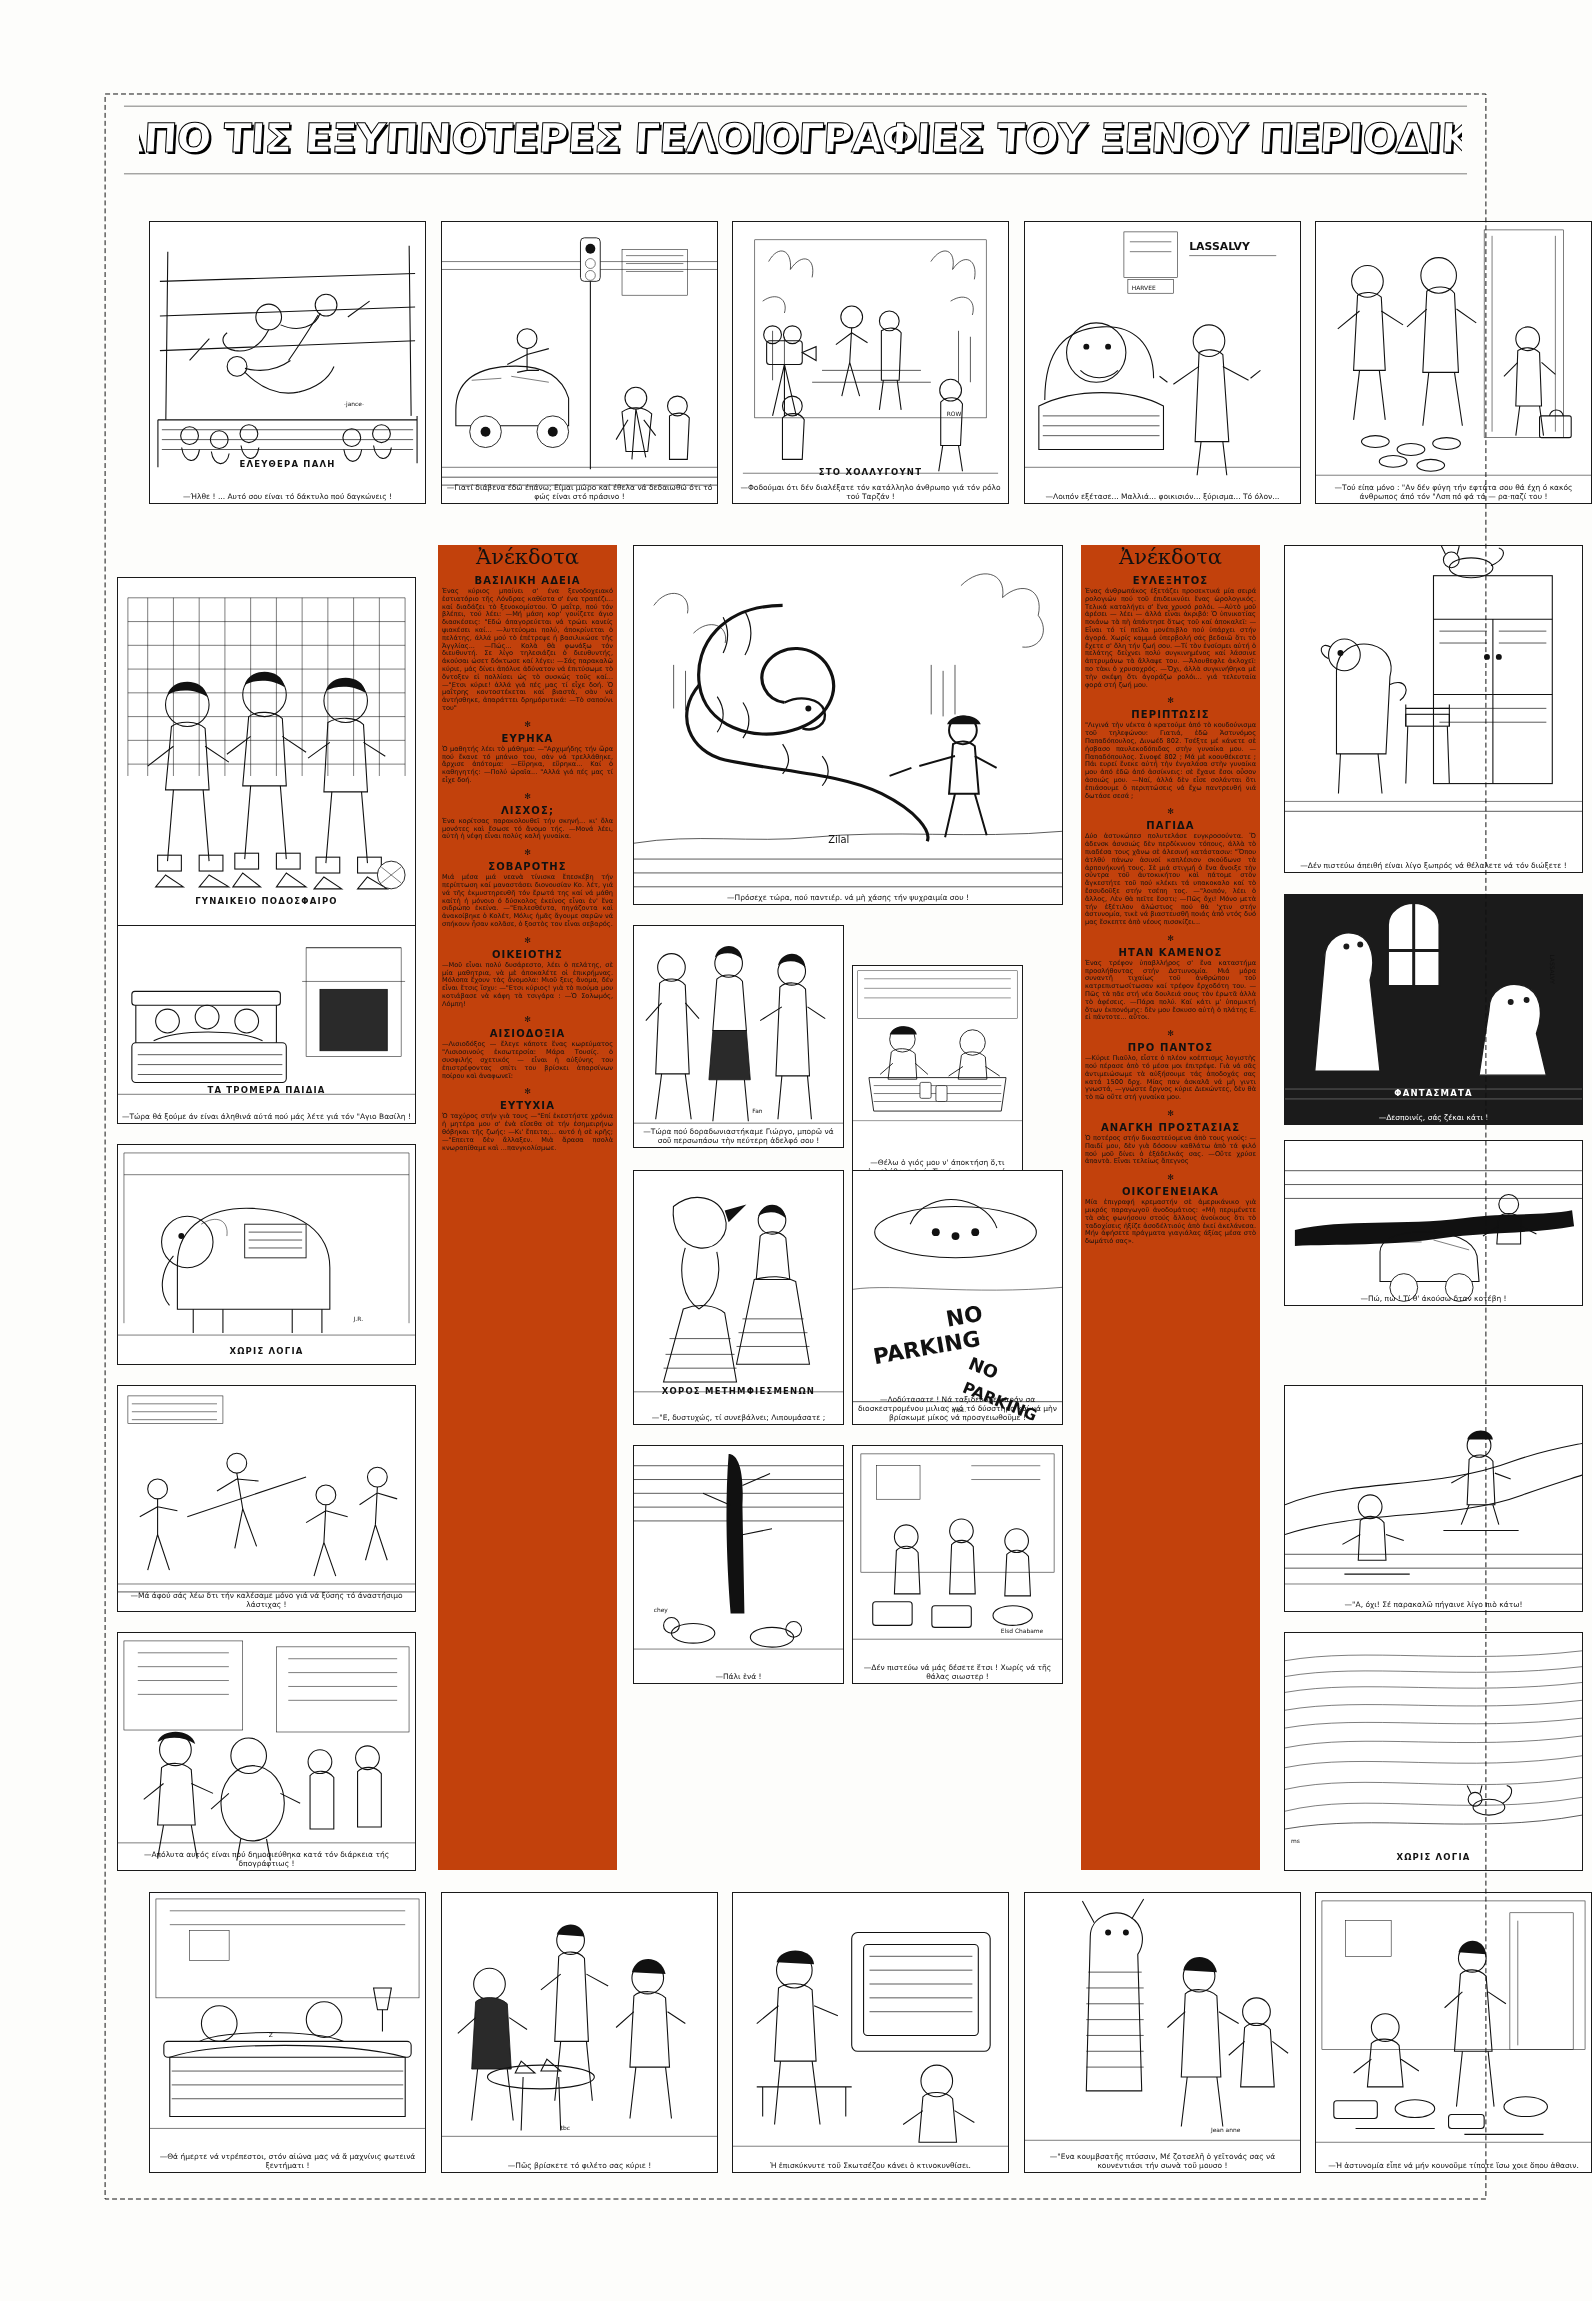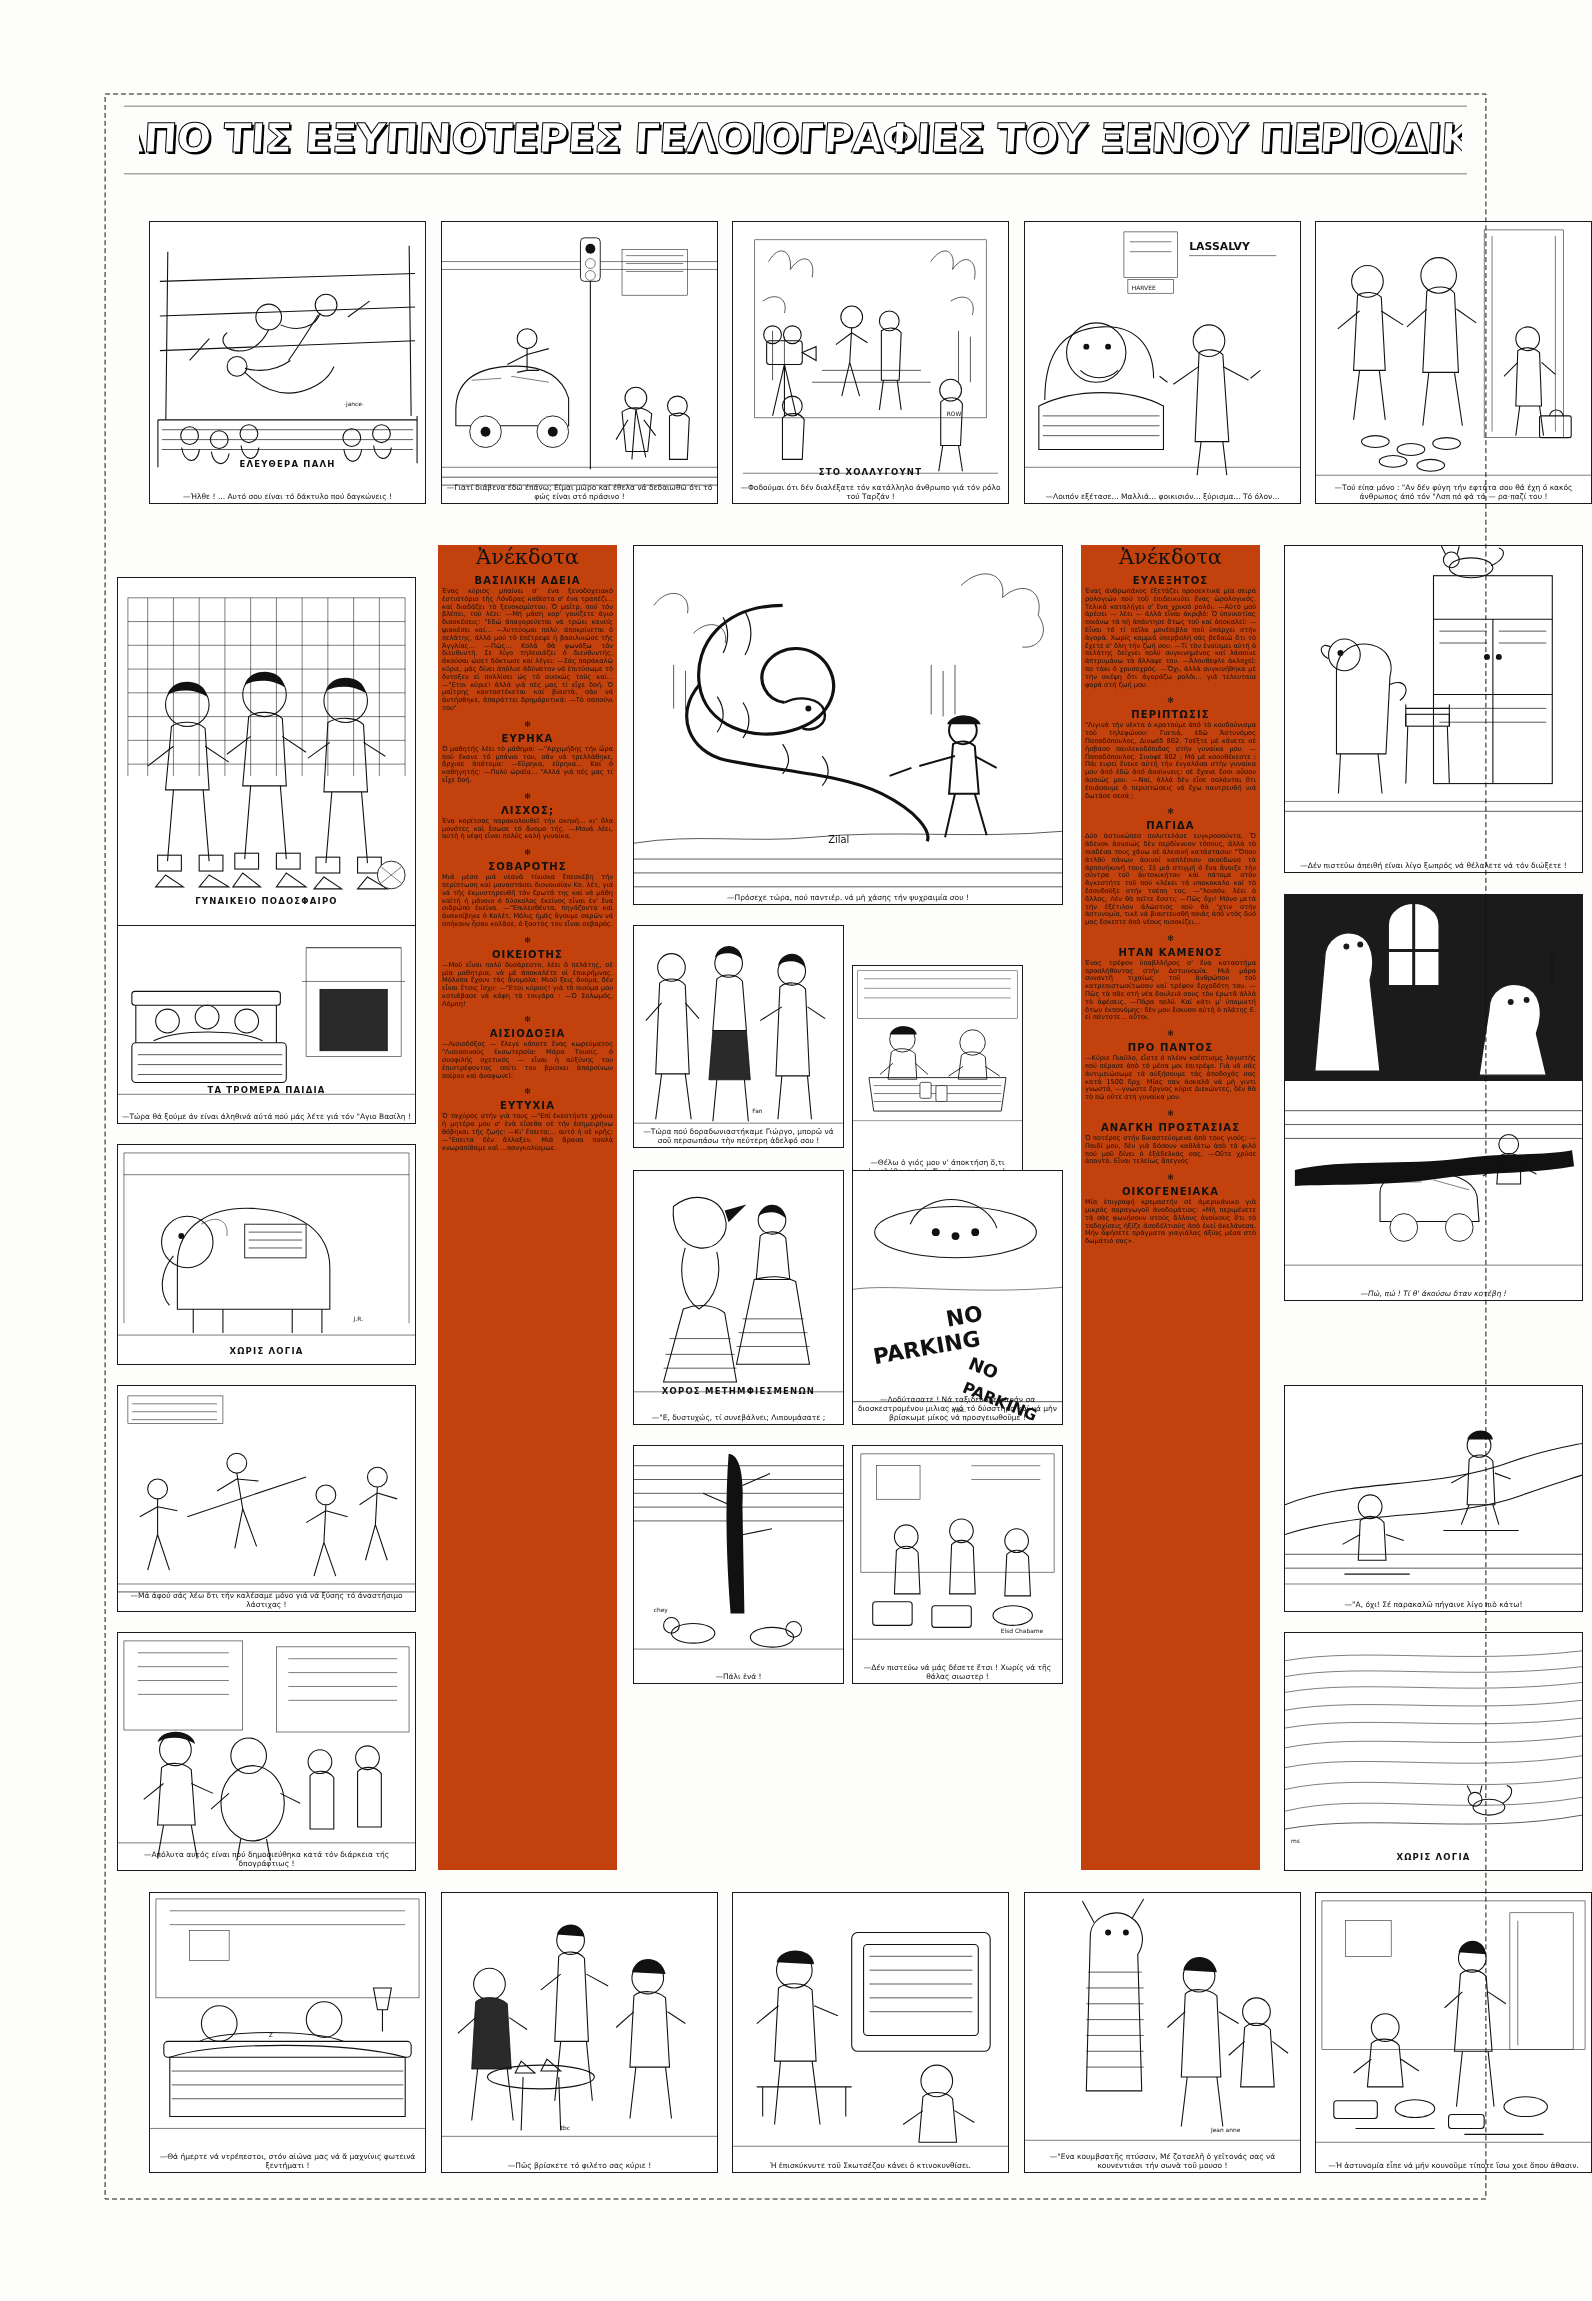--- a/index.html
+++ b/index.html
@@ -848,21 +848,21 @@
       </g>
       <g style="fill:none;stroke:#6f6f6f;stroke-width:0.8;">
         <path d="M0,196 H300 M0,206 H300"></path>
       </g>
       <text x="268" y="60" class="sign" fill="#cfcfcf" transform="rotate(90 268 60)">LASSALVY</text>
     </svg>
     <div class="cap-title" style="bottom:26px;color:#fff;">ΦΑΝΤΑΣΜΑΤΑ</div>
     <div class="cap" style="color:#fff;">—Δεσποινίς, σάς ζέκαι κάτι !</div>
   </div>
 
-  <div class="panel" style="left:1284px;top:1080px;width:299px;height:221px;font-style:italic;">
+  <div class="panel" style="left:1284px;top:1140px;width:299px;height:166px;">
     <svg class="art" viewBox="0 0 300 222">
       <rect width="300" height="222" fill="#fff"></rect>
       <g class="hatch">
           <path d="M0,30 H300 M0,44 H300 M0,58 H300"></path>
         </g>
 
       <path class="bigblack" d="M10,90 C60,78 120,86 180,78 C220,72 260,76 290,70 L292,86 C250,94 200,92 160,98 C110,106 50,104 10,106Z"></path>
 
       <g class="fig">
         <path d="M96,112 C96,100 112,92 140,92 C170,92 190,100 194,116 L196,142 L96,142 Z"></path>

